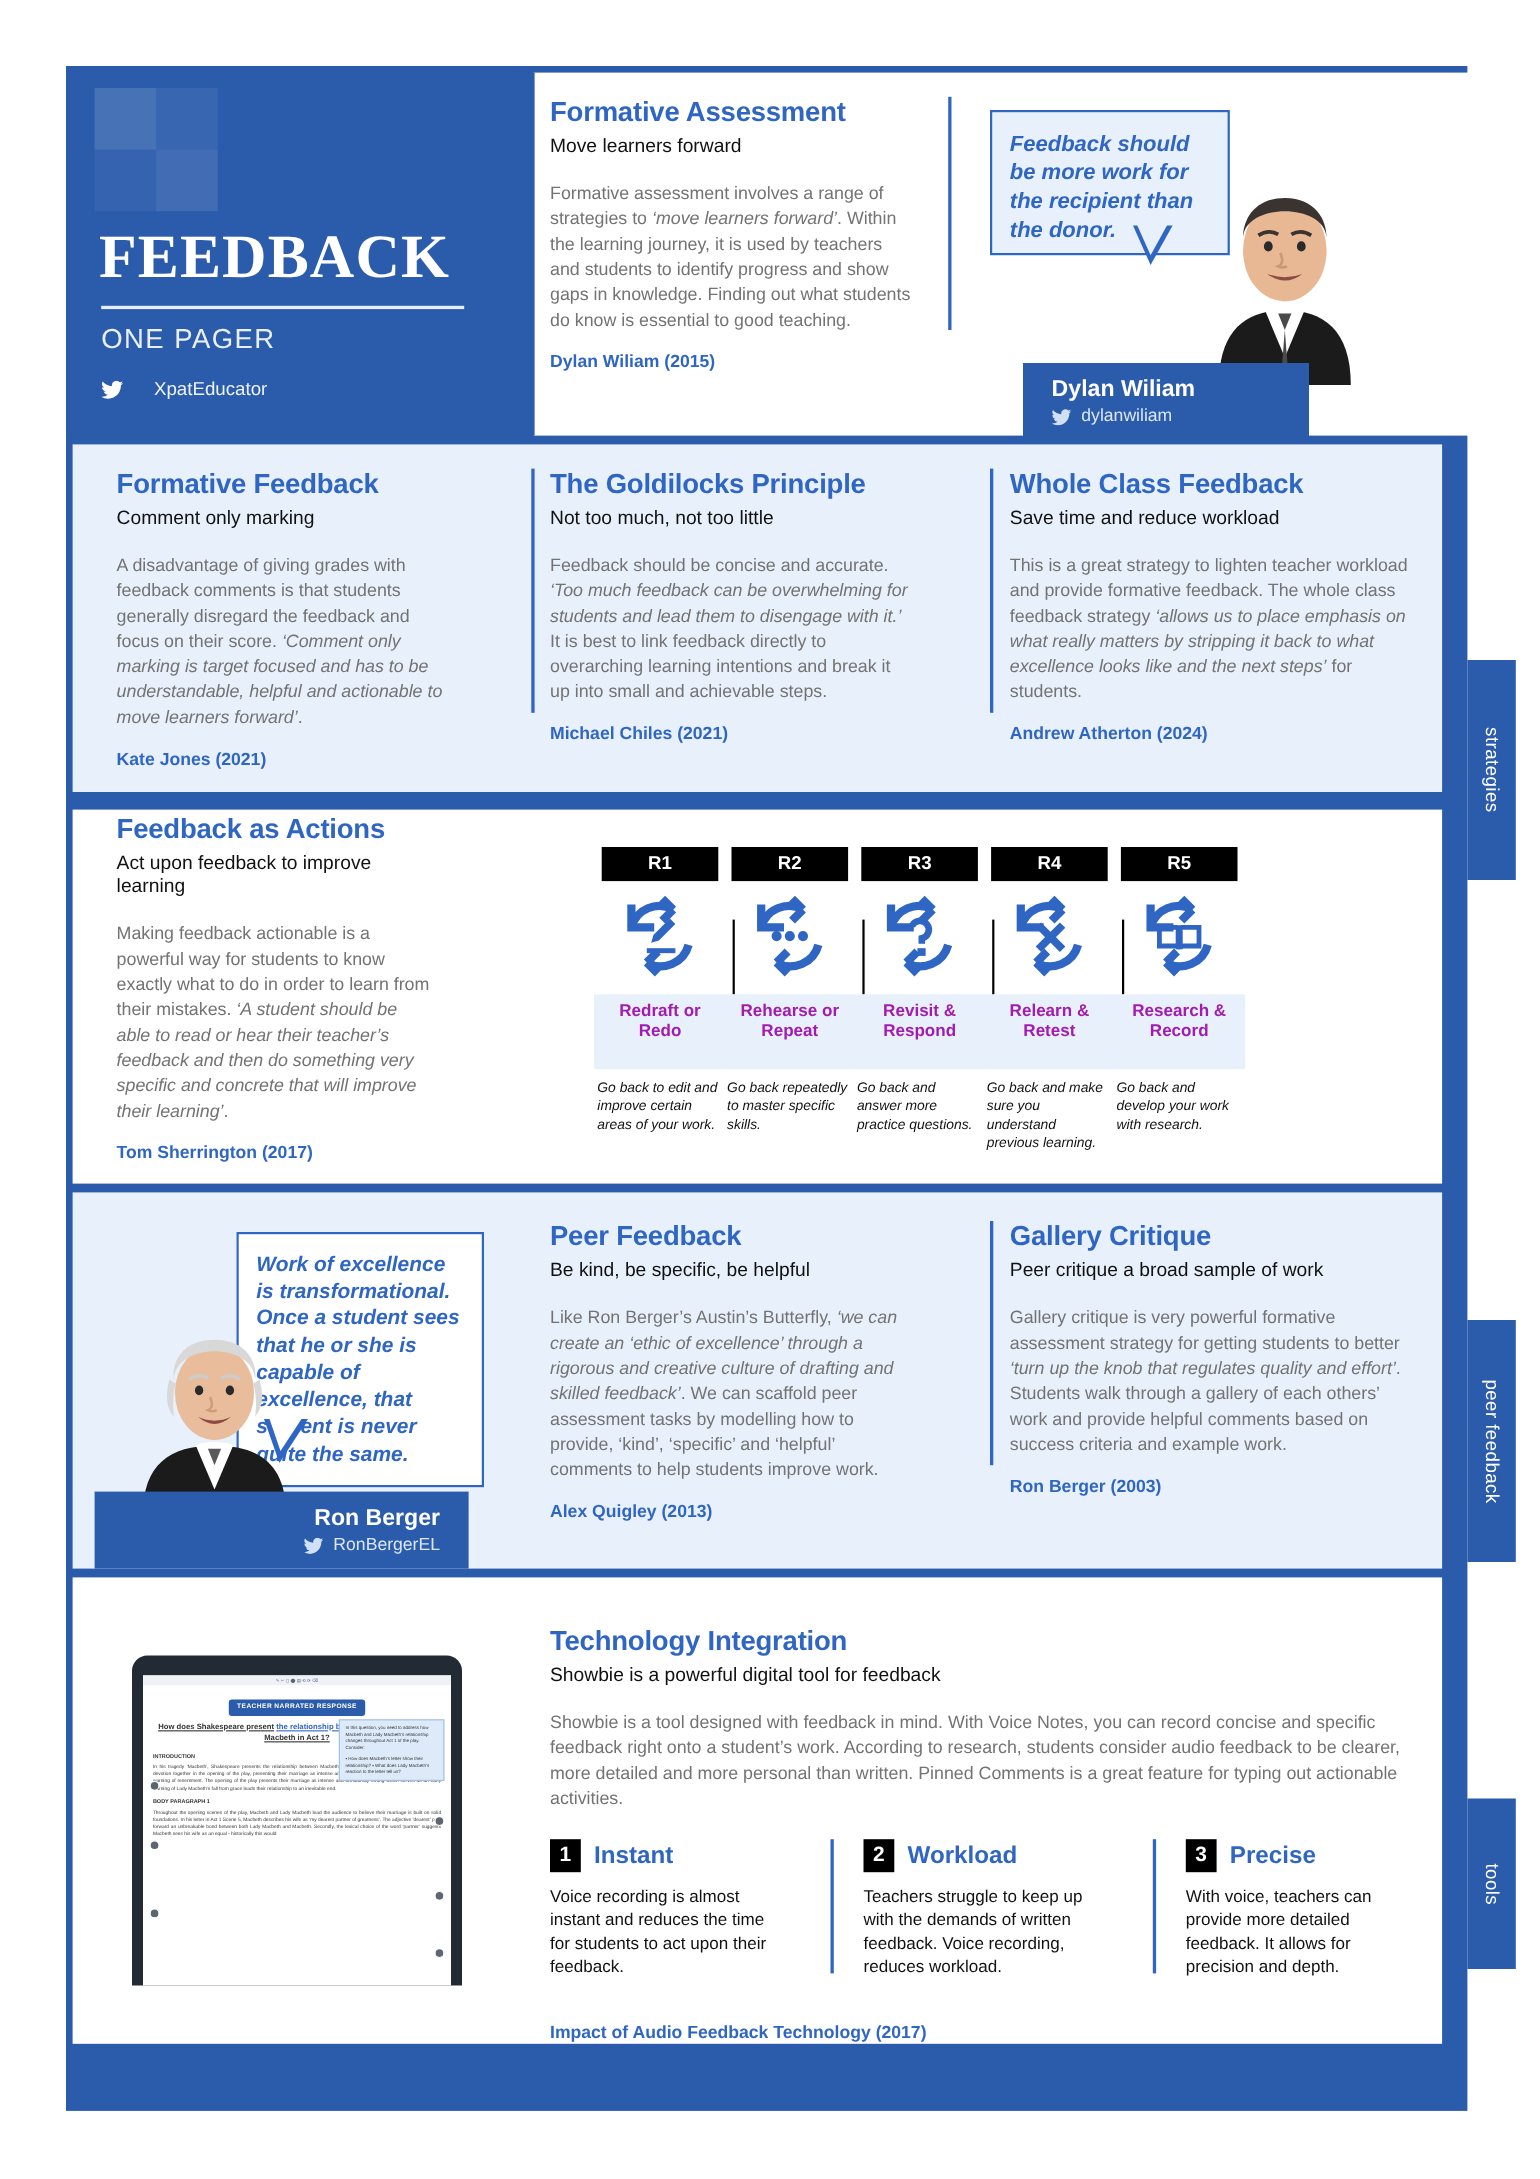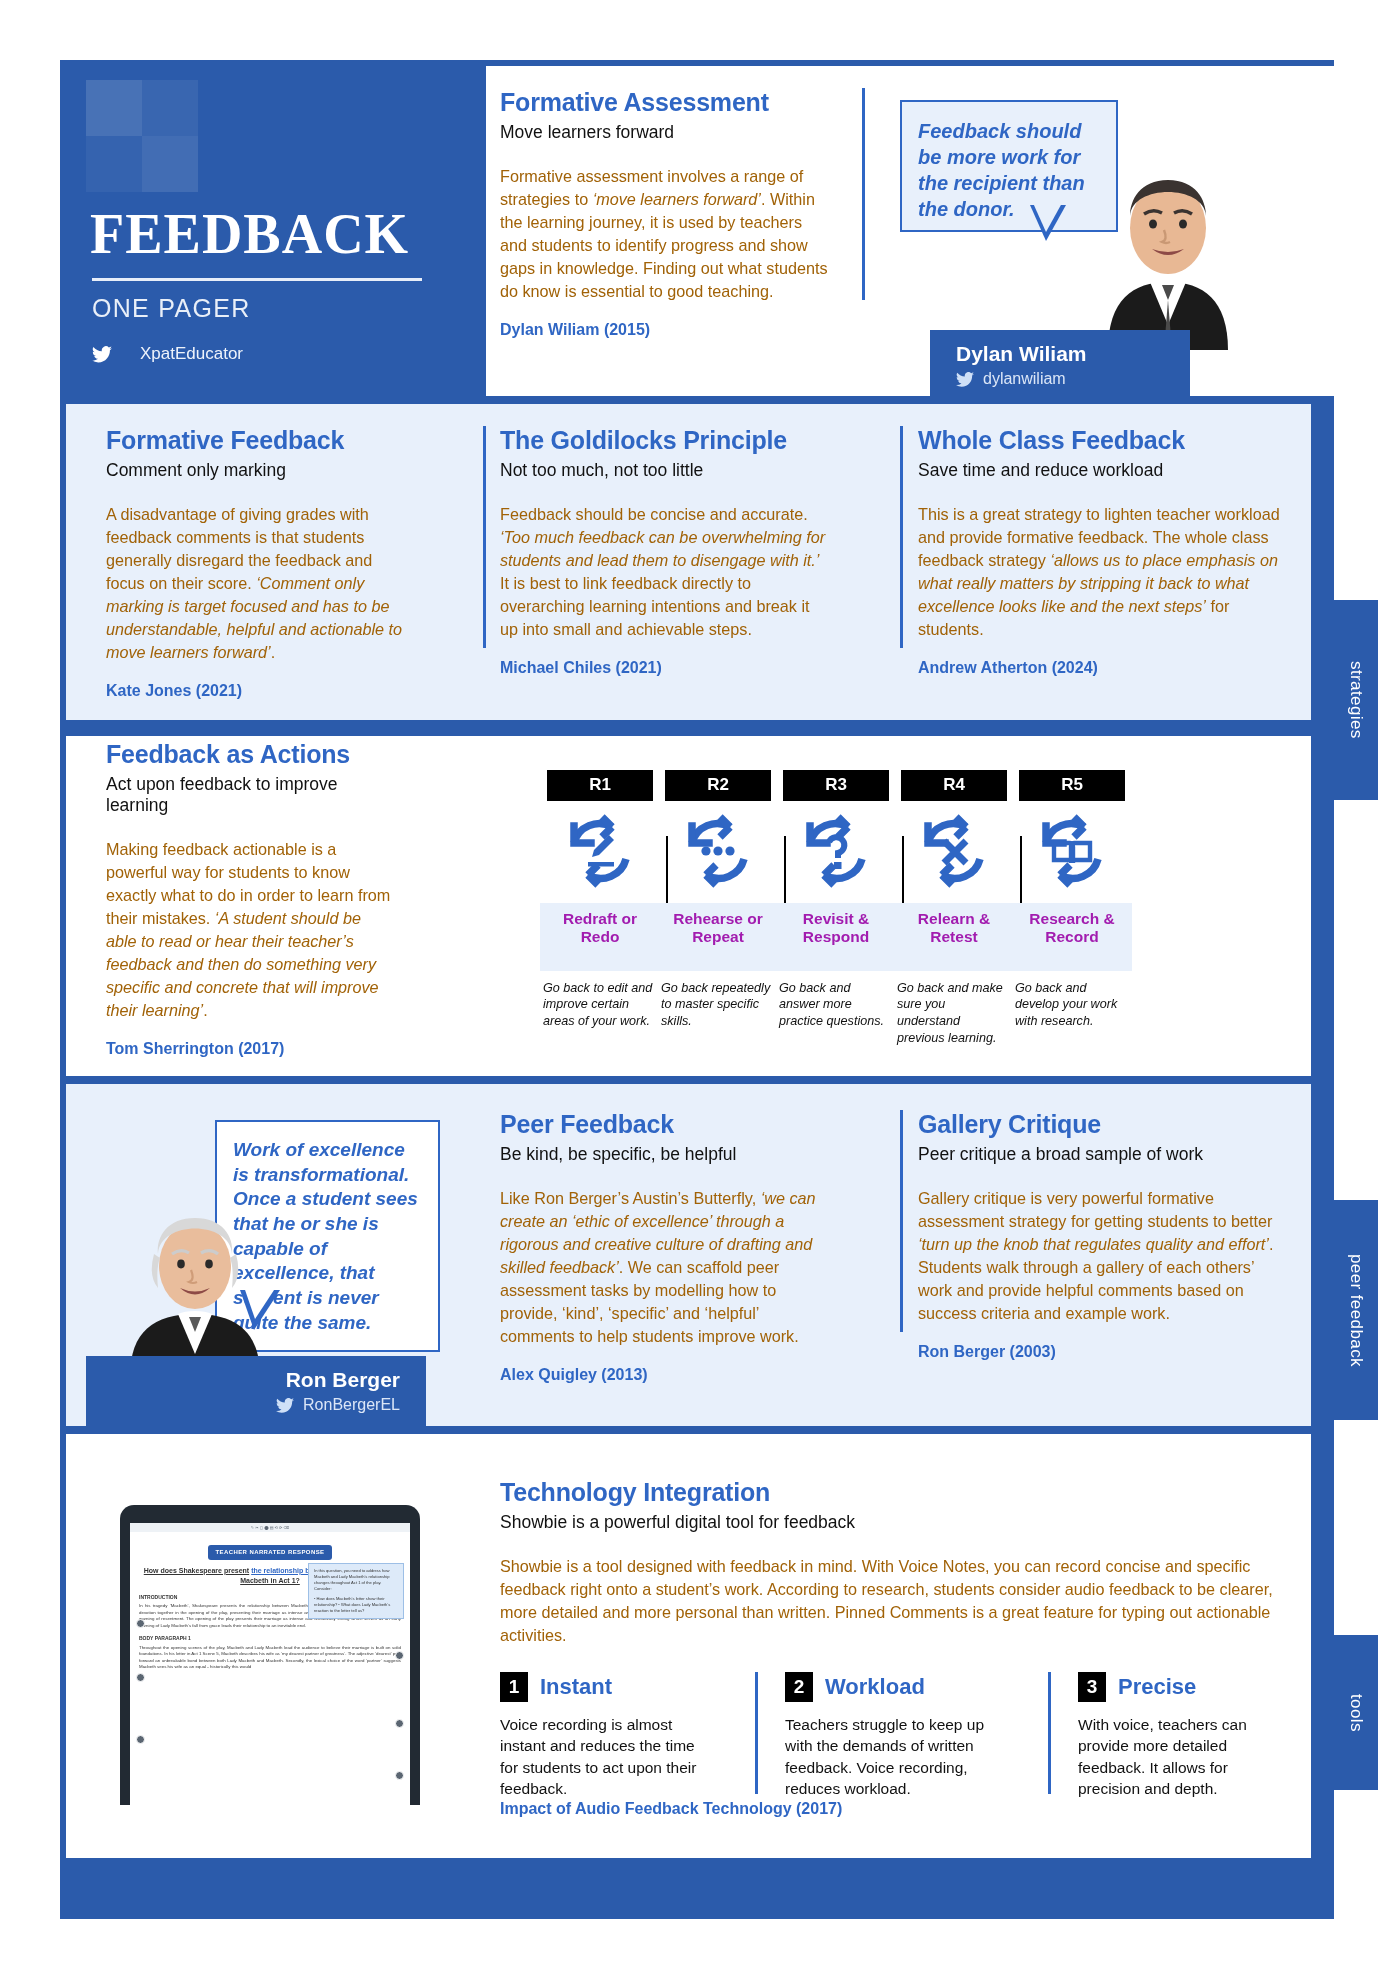--- a/index.html
+++ b/index.html
@@ -75,21 +75,21 @@
   .tw { width: 20px; height: 17px; fill: #ffffff; flex: none; }
 
   
   .fa { position: absolute; left: 500px; top: 88px; width: 330px; }
   .h-blue {
     color: #2f66c4; font-weight: 700; font-size: 25px; line-height: 1.15;
     letter-spacing: -.2px;
   }
   .h-sub { font-size: 17.5px; color: #111; margin-top: 5px; }
   .body-txt {
-    font-size: 16.2px; line-height: 1.42; color: #a16207; margin-top: 22px;
+    font-size: 16.2px; line-height: 1.42; color: #737373; margin-top: 22px;
   }
   .body-txt em { font-style: italic; }
   .cite {
     color: #2f66c4; font-weight: 700; font-size: 16px; margin-top: 18px;
   }
   .fa-divider {
     position: absolute; left: 862px; top: 88px; width: 3px; height: 212px;
     background: #2f66c4;
   }
 
@@ -553,17 +553,17 @@
   <div class="vrule" style="left:1048px;top:1672px;height:122px"></div>
 
   <div class="col" style="left:1078px;top:1672px;width:205px">
     <div class="numrow">
       <div class="numbadge">3</div>
       <div class="numttl">Precise</div>
     </div>
     <div class="numdesc">With voice, teachers can provide more detailed feedback. It allows for precision and depth.</div>
   </div>
 
-  <div class="cite" style="position:absolute;left:500px;top:1782px">Impact of Audio Feedback Technology (2017)</div>
+  <div class="cite" style="position:absolute;left:500px;top:1822px">Impact of Audio Feedback Technology (2017)</div>
 
   <div class="footer-bar"></div>
 
 </div>
 
 </body></html>

